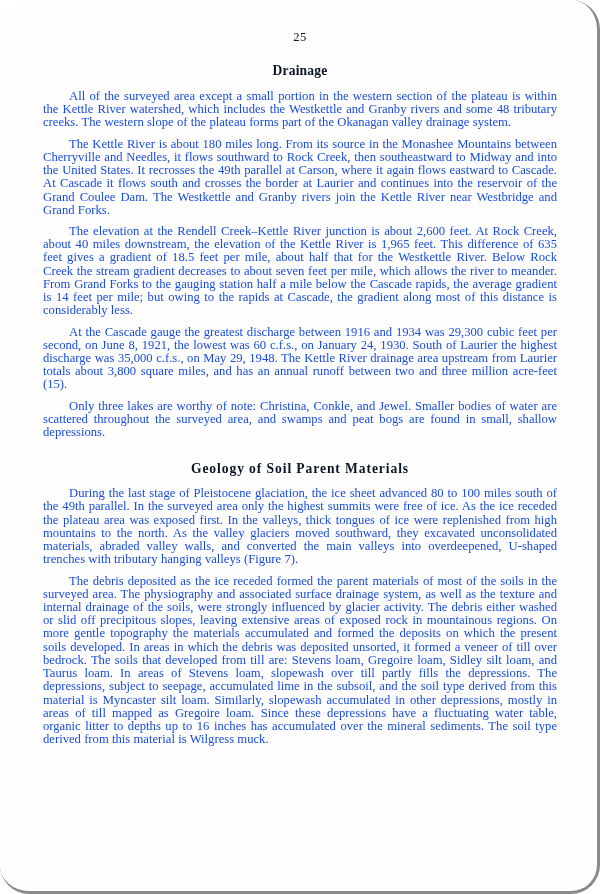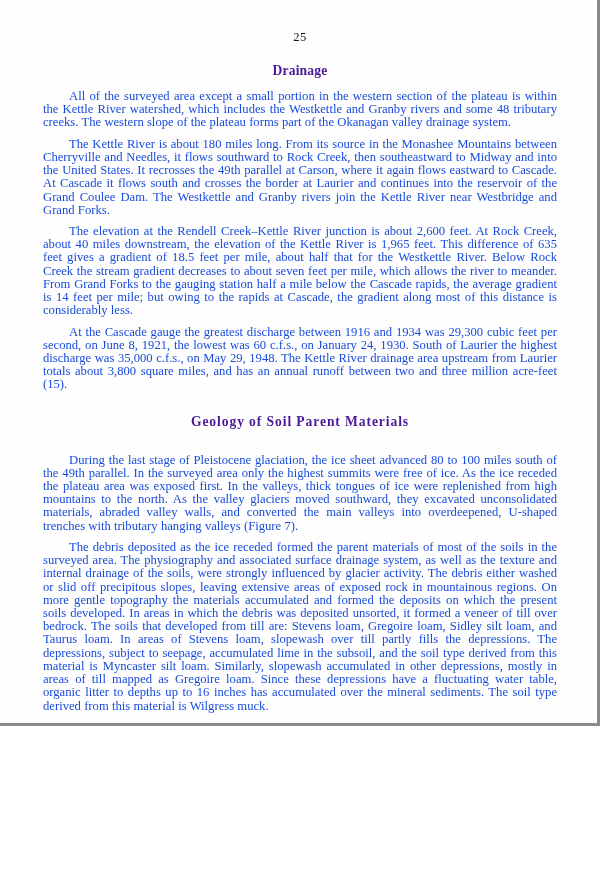--- a/index.html
+++ b/index.html
@@ -4,26 +4,27 @@
 <title>Scanned Page 25</title>
 <style>
   html, body {
     margin: 0;
     padding: 0;
     background: #ffffff;
   }
   #page {
     position: relative;
     width: 600px;
-    height: 726px;
+    height: 894px;
     background: #ffffff;
     overflow: hidden;
     box-sizing: border-box;
     border-right: 3px solid #8a8a8a;
     border-bottom: 3px solid #8a8a8a;
+    border-radius: 29px;
   }
   #page-inner {
     position: absolute;
     left: 0;
     top: 0;
     width: 588px;
     height: 882px;
     background: #fefefe;
   }
   .content {
@@ -38,30 +39,30 @@
     font-size: 12.5px;
     color: #171717;
     margin-top: 30px;
     letter-spacing: 0.4px;
   }
   .section-title {
     text-align: center;
     font-family: "Liberation Serif", "DejaVu Serif", serif;
     font-weight: bold;
     font-size: 13.6px;
-    color: #4c1d95;
+    color: #0f172a;
     letter-spacing: 0.15px;
   }
   .section-title.first {
     margin-top: 18px;
     margin-bottom: 11px;
   }
   .section-title.second {
     margin-top: 22px;
-    margin-bottom: 24px;
+    margin-bottom: 10px;
     letter-spacing: 0.9px;
   }
   p.body-par {
     font-family: "Liberation Serif", "DejaVu Serif", serif;
     font-size: 12.65px;
     line-height: 13.22px;
     color: #1d4ed8;
     text-align: justify;
     text-justify: inter-word;
     margin: 0 0 0 0;
@@ -85,20 +86,21 @@
     <div class="content ink">
 
       <div class="folio">25</div>
 
       <div class="section-title first">Drainage</div>
 
       <p class="body-par">All of the surveyed area except a small portion in the western section of the plateau is within the Kettle River watershed, which includes the Westkettle and Granby rivers and some 48 tributary creeks. The western slope of the plateau forms part of the Okanagan valley drainage system.</p>
       <p class="body-par">The Kettle River is about 180 miles long. From its source in the Monashee Mountains between Cherryville and Needles, it flows southward to Rock Creek, then southeastward to Midway and into the United States. It recrosses the 49th parallel at Carson, where it again flows eastward to Cascade. At Cascade it flows south and crosses the border at Laurier and continues into the reservoir of the Grand Coulee Dam. The Westkettle and Granby rivers join the Kettle River near Westbridge and Grand Forks.</p>
       <p class="body-par">The elevation at the Rendell Creek–Kettle River junction is about 2,600 feet. At Rock Creek, about 40 miles downstream, the elevation of the Kettle River is 1,965 feet. This difference of 635 feet gives a gradient of 18.5 feet per mile, about half that for the Westkettle River. Below Rock Creek the stream gradient decreases to about seven feet per mile, which allows the river to meander. From Grand Forks to the gauging station half a mile below the Cascade rapids, the average gradient is 14 feet per mile; but owing to the rapids at Cascade, the gradient along most of this distance is considerably less.</p>
       <p class="body-par">At the Cascade gauge the greatest discharge between 1916 and 1934 was 29,300 cubic feet per second, on June 8, 1921, the lowest was 60 c.f.s., on January 24, 1930. South of Laurier the highest discharge was 35,000 c.f.s., on May 29, 1948. The Kettle River drainage area upstream from Laurier totals about 3,800 square miles, and has an annual runoff between two and three million acre-feet (15).</p>
+      <p class="body-par">Only three lakes are worthy of note: Christina, Conkle, and Jewel. Smaller bodies of water are scattered throughout the surveyed area, and swamps and peat bogs are found in small, shallow depressions.</p>
 
       <div class="section-title second">Geology of Soil Parent Materials</div>
 
       <p class="body-par">During the last stage of Pleistocene glaciation, the ice sheet advanced 80 to 100 miles south of the 49th parallel. In the surveyed area only the highest summits were free of ice. As the ice receded the plateau area was exposed first. In the valleys, thick tongues of ice were replenished from high mountains to the north. As the valley glaciers moved southward, they excavated unconsolidated materials, abraded valley walls, and converted the main valleys into overdeepened, U-shaped trenches with tributary hanging valleys (Figure 7).</p>
       <p class="body-par">The debris deposited as the ice receded formed the parent materials of most of the soils in the surveyed area. The physiography and associated surface drainage system, as well as the texture and internal drainage of the soils, were strongly influenced by glacier activity. The debris either washed or slid off precipitous slopes, leaving extensive areas of exposed rock in mountainous regions. On more gentle topography the materials accumulated and formed the deposits on which the present soils developed. In areas in which the debris was deposited unsorted, it formed a veneer of till over bedrock. The soils that developed from till are: Stevens loam, Gregoire loam, Sidley silt loam, and Taurus loam. In areas of Stevens loam, slopewash over till partly fills the depressions. The depressions, subject to seepage, accumulated lime in the subsoil, and the soil type derived from this material is Myncaster silt loam. Similarly, slopewash accumulated in other depressions, mostly in areas of till mapped as Gregoire loam. Since these depressions have a fluctuating water table, organic litter to depths up to 16 inches has accumulated over the mineral sediments. The soil type derived from this material is Wilgress muck.</p>
 
     </div>
   </div>
 </div>
 

